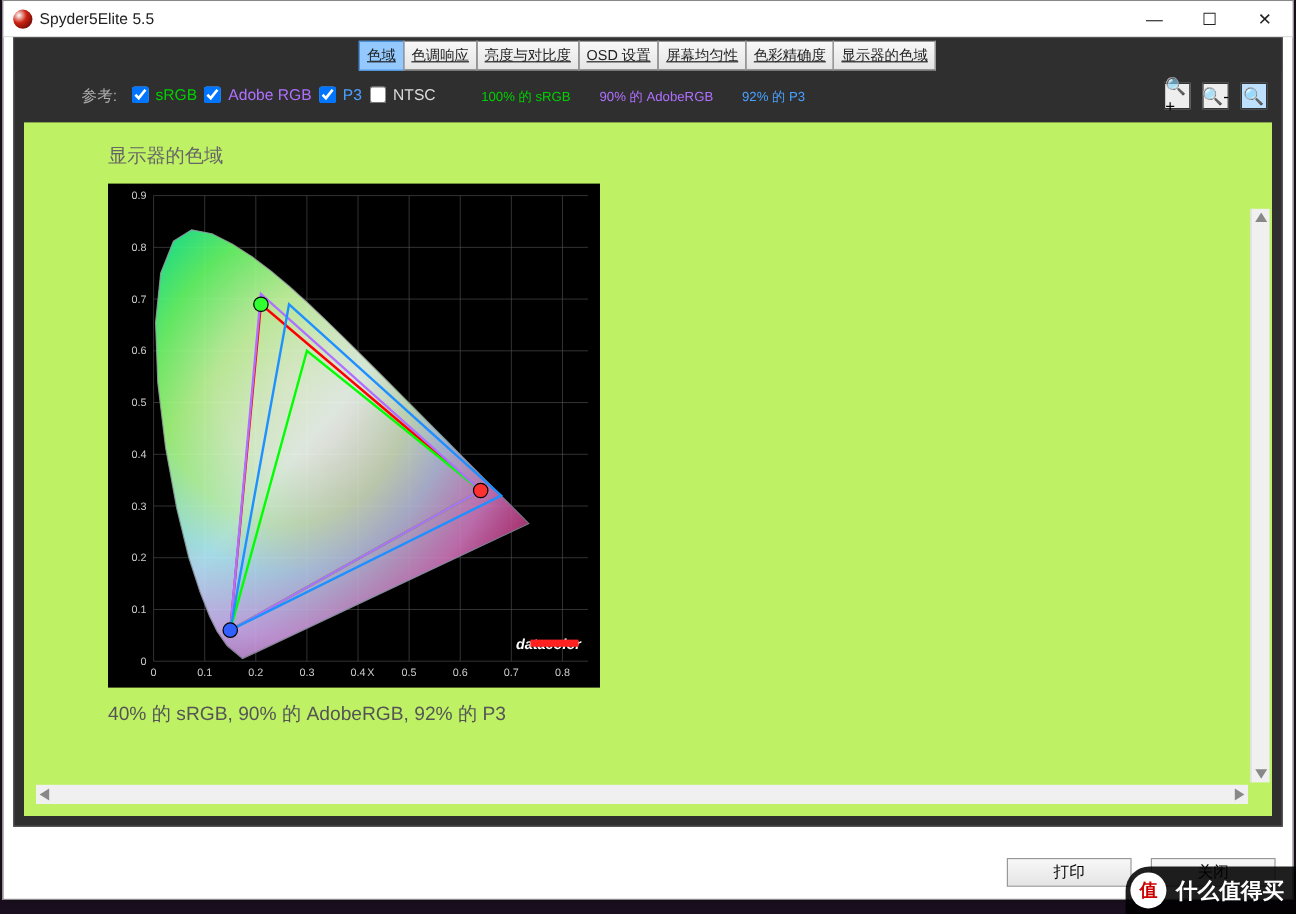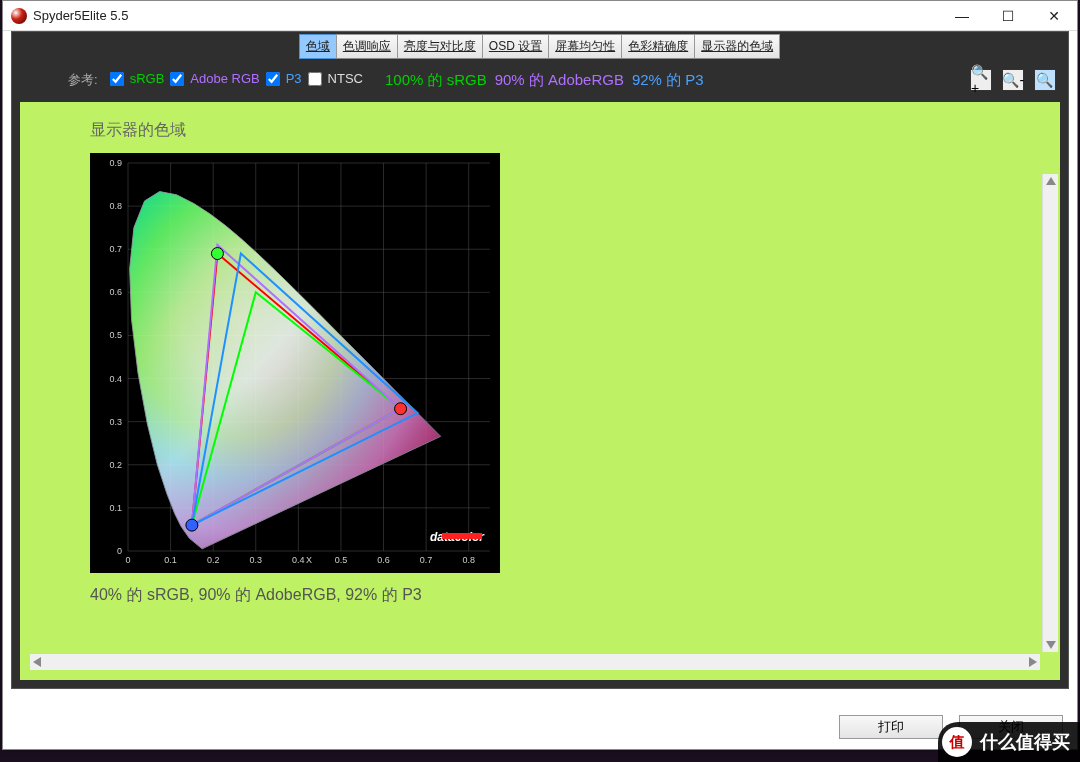--- a/index.html
+++ b/index.html
@@ -14,21 +14,21 @@
   .tab { padding: 3px 6px; background: linear-gradient(#f8f8f8,#e4e4e4); border: 1px solid #999; border-bottom: 1px solid #888; font-size: 12px; color: #222; cursor: pointer; margin-left: -1px; text-decoration: underline; }
   .tab.active { background: #93c9ff; border-color: #4a90d9; }
   .refrow { display: flex; align-items: center; padding: 10px 12px 6px 56px; font-size: 13px; gap: 8px; }
   .reflabel { color: #aaa; margin-right: 4px; }
   .chk { display: inline-flex; align-items: center; gap: 6px; margin-right: 6px; cursor: pointer; }
   .chk input { width: 14px; height: 14px; }
   .c-sRGB { color: #00d000; }
   .c-ARGB { color: #b070ff; }
   .c-P3   { color: #4aa0ff; }
   .c-NTSC { color: #ddd; }
-  .pct { margin-left: 8px; font-size: 15px; }
+  .pct { margin-left: 24px; font-size: 11px; }
   .spacer { flex: 1; }
   .zoombtn { width: 22px; height: 22px; display: flex; align-items: center; justify-content: center; cursor: pointer; margin-left: 2px; background: #eee; border: 1px solid #333; font-size: 14px; color: #000; }
   .zoombtn.active { background: #bde0ff; }
   .whitearea { position: absolute; left: 8px; top: 70px; right: 8px; bottom: 8px; background: #bef264; overflow: auto; }
   .content { padding: 18px 70px 16px 70px; }
   .htitle { color: #666; font-size: 16px; margin-bottom: 12px; }
   .caption { color: #555; font-size: 16px; margin-top: 12px; }
   .chart { width: 410px; height: 420px; background: #000; position: relative; }
   .chart svg { width: 100%; height: 100%; display: block; }
   .scrollv { position:absolute; right:2px; top:72px; bottom:28px; width:16px; background:#f0f0f0; border-left:1px solid #ddd;}

